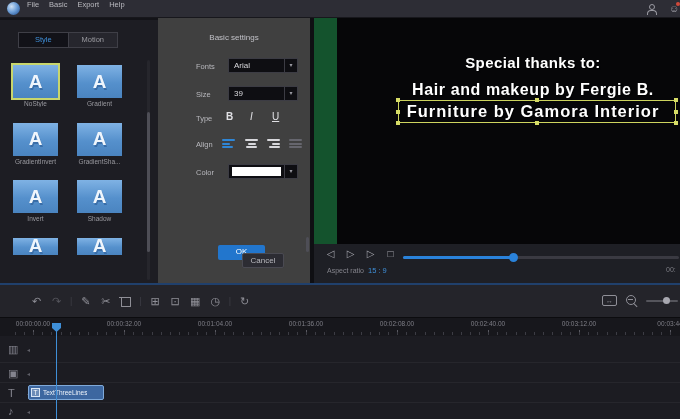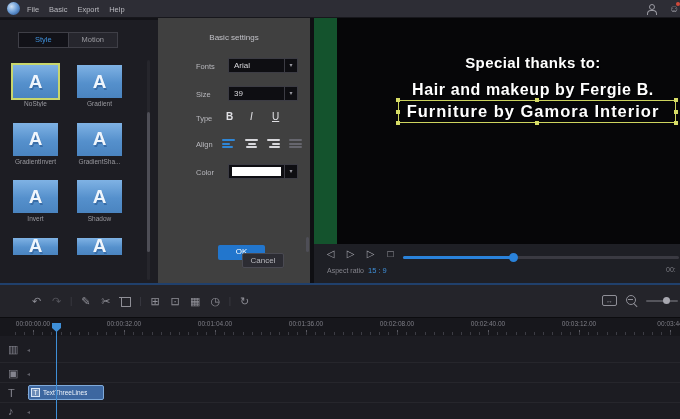--- a/index.html
+++ b/index.html
@@ -4,21 +4,21 @@
 <style>
   html,body{margin:0;padding:0;background:#131318;}
   *{box-sizing:border-box;}
   .stage{position:relative;width:680px;height:419px;overflow:hidden;background:#131318;
          font-family:"Liberation Sans",sans-serif;color:#c8c8cc;-webkit-font-smoothing:antialiased;}
 
   
   .titlebar{position:absolute;left:0;top:0;width:680px;height:18px;background:#2d2d35;border-bottom:1px solid #17171c;}
   .logo{position:absolute;left:7px;top:2px;width:13px;height:13px;border-radius:50%;
         background:radial-gradient(circle at 35% 35%,#cfe0f2,#6fa0d8 45%,#3f6fae 75%,#35598c);}
-  .menus{position:absolute;left:27px;top:0;height:18px;display:flex;align-items:center;gap:10px;font-size:7.5px;color:#b9b9bf;}
+  .menus{position:absolute;left:27px;top:0;height:18px;display:flex;gap:10px;font-size:7.5px;color:#b9b9bf;}
   .menu-item{cursor:default;}
   .wtitle{position:absolute;left:340px;top:0;width:84px;height:18px;line-height:18px;text-align:center;font-size:8px;color:#c6c6cb;}
   .person{position:absolute;left:646px;top:4px;width:11px;height:11px;}
   .person::before{content:"";position:absolute;left:3px;top:0;width:4px;height:4px;border-radius:50%;border:1px solid #9a9aa2;}
   .person::after{content:"";position:absolute;left:1px;top:6px;width:8px;height:4px;border:1px solid #9a9aa2;border-bottom:none;border-radius:4px 4px 0 0;}
   .smiley{position:absolute;left:669px;top:3px;width:12px;height:12px;color:#9a9aa2;font-size:10px;line-height:11px;}
   .smiley::before{content:"☺";}
   .reddot{position:absolute;right:1px;top:-1px;width:4px;height:4px;border-radius:50%;background:#d0483a;}
 
   

